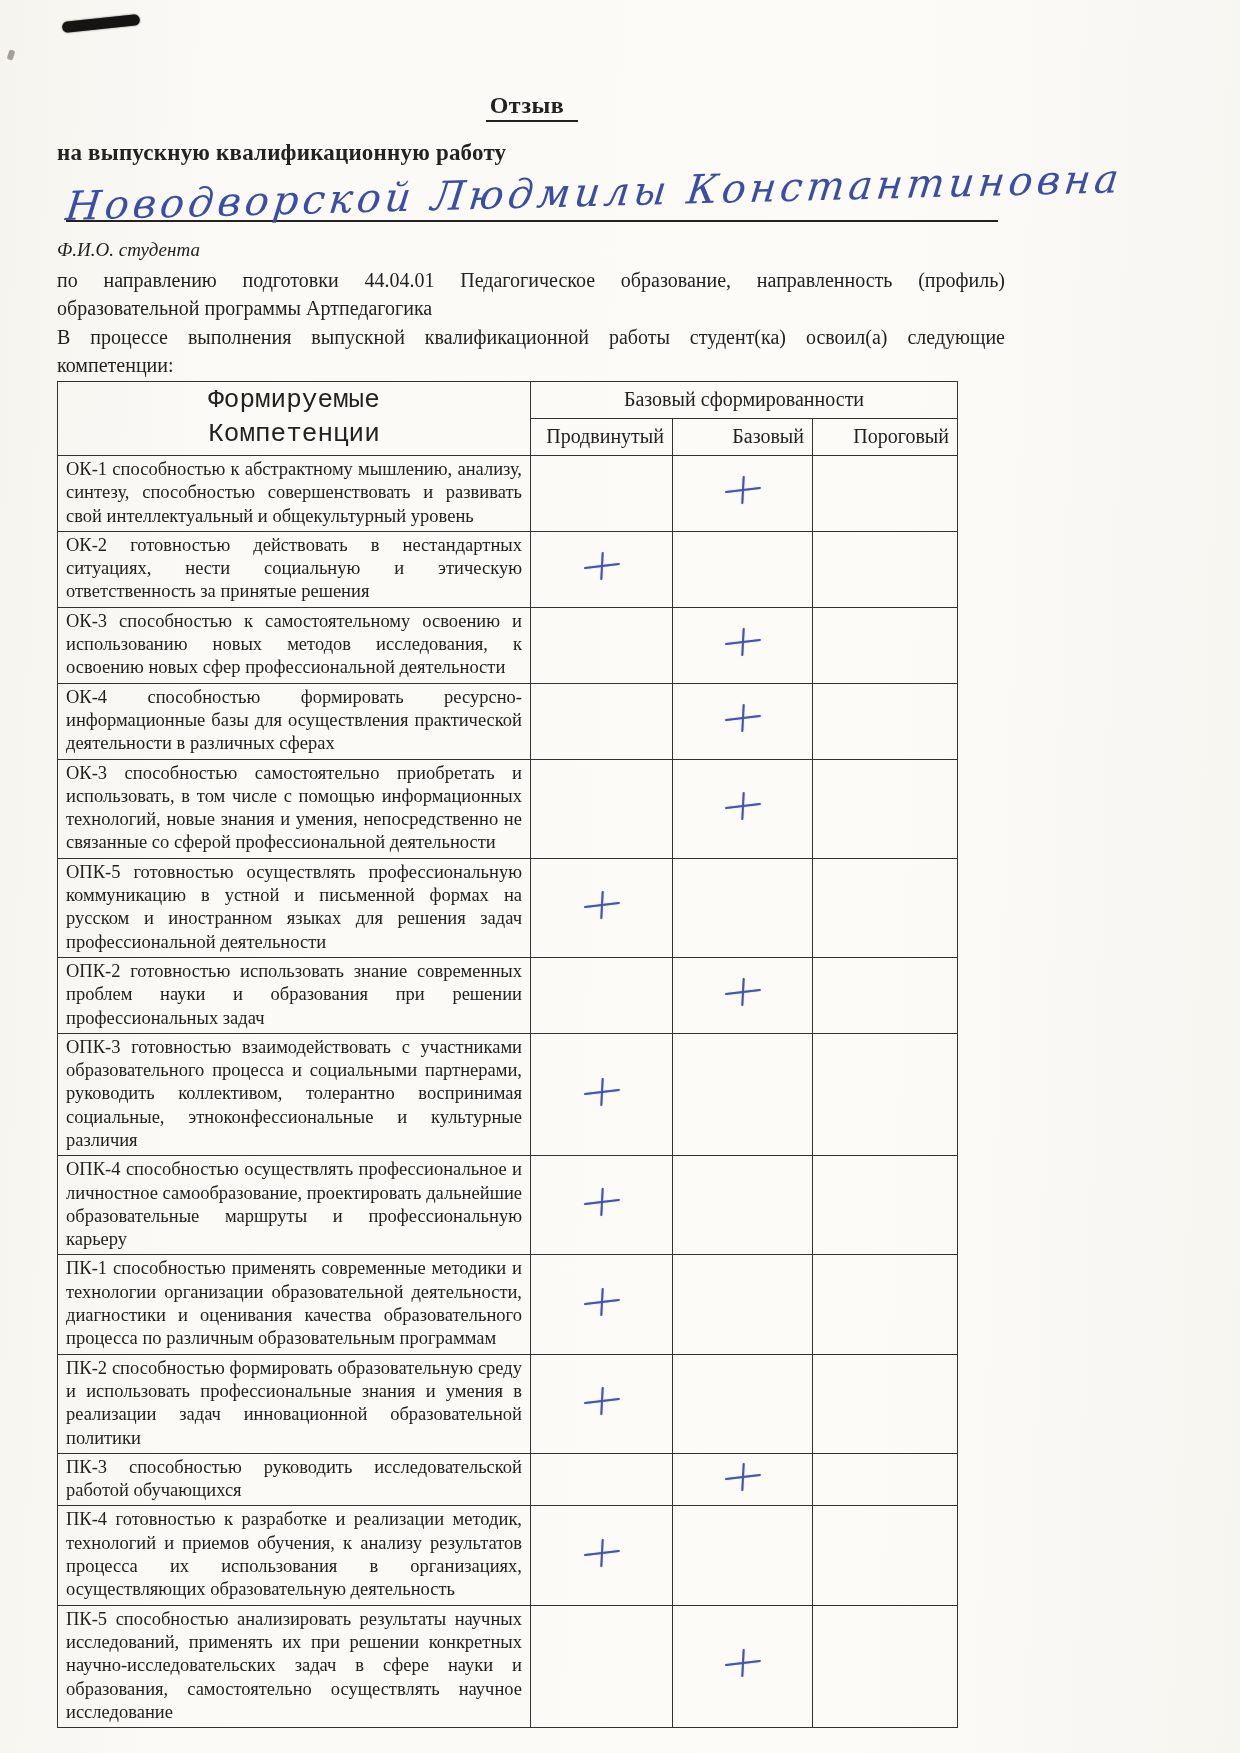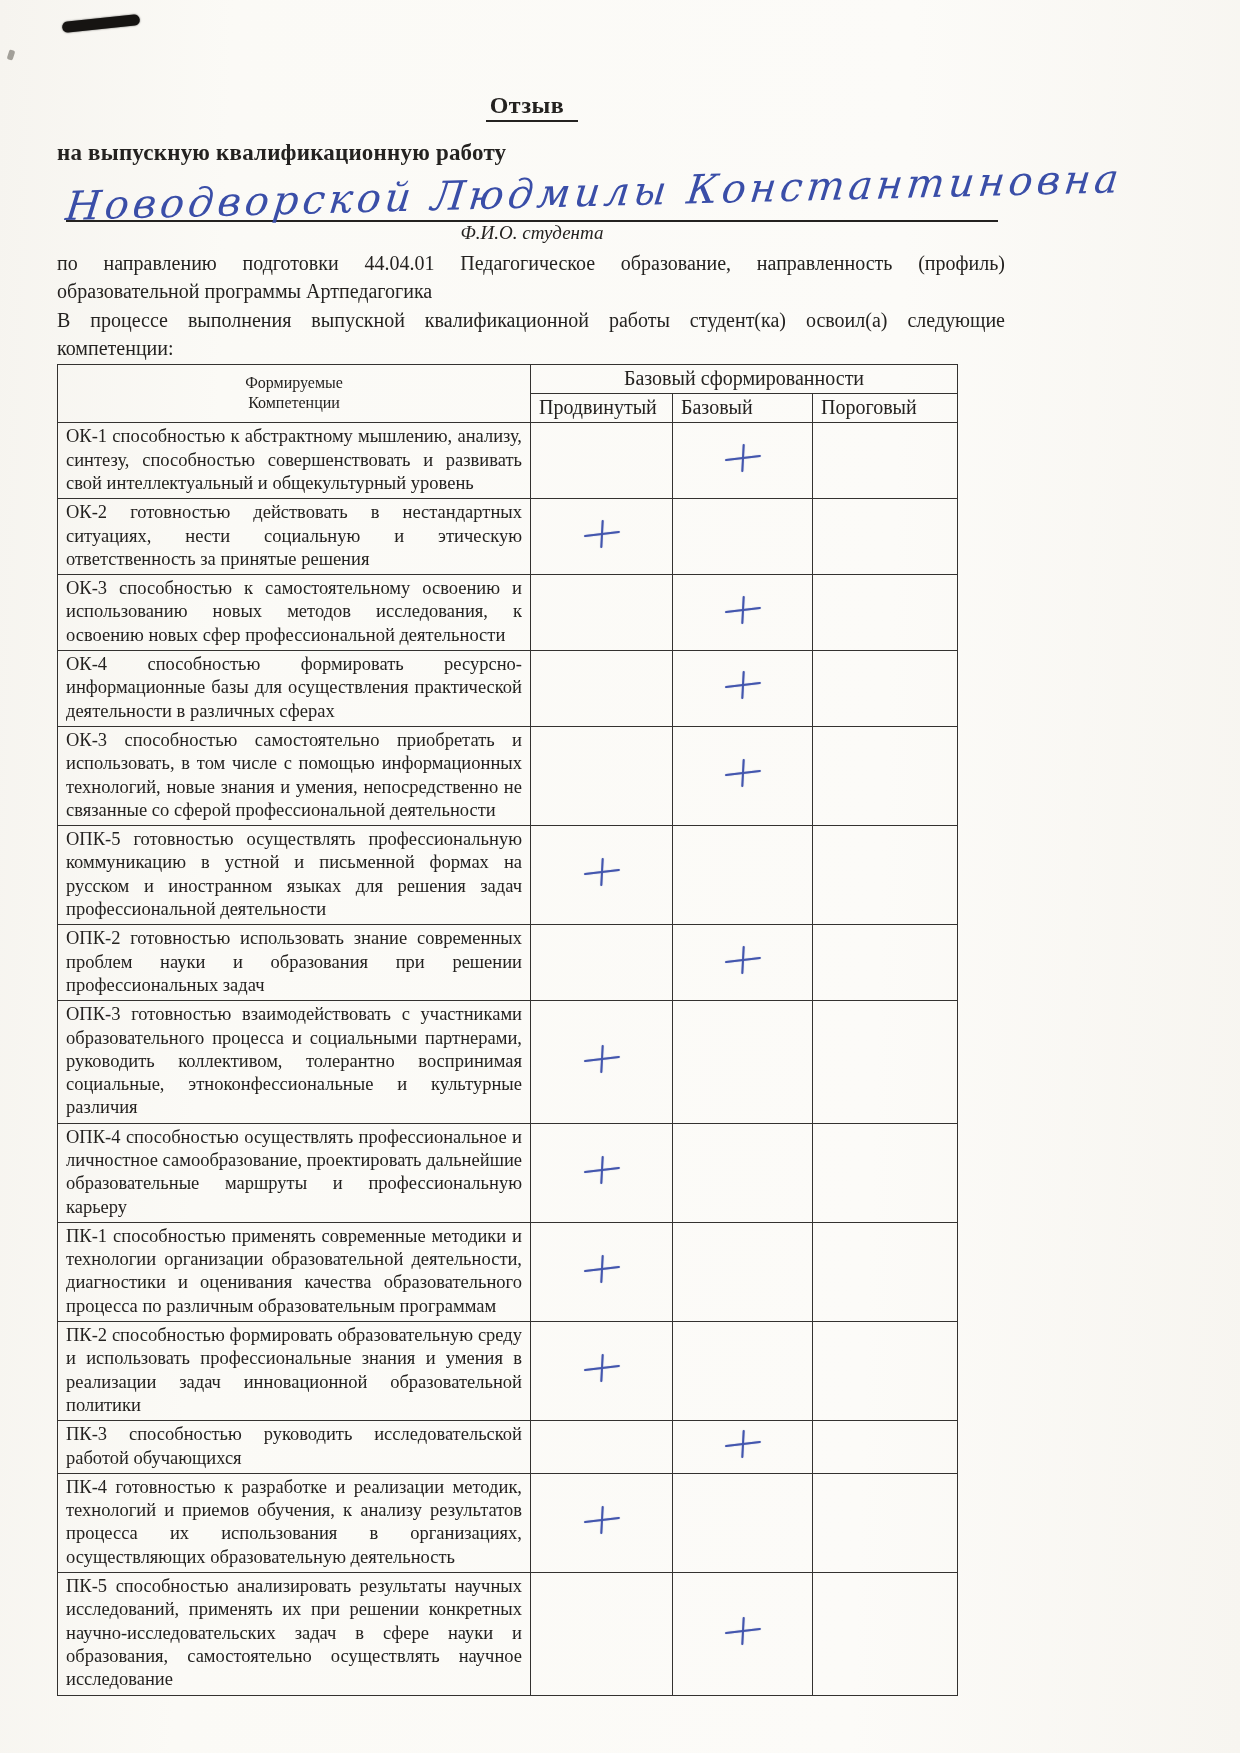--- a/index.html
+++ b/index.html
@@ -46,42 +46,42 @@
     display:inline-block;
     font-family:"DejaVu Serif","Liberation Serif",serif;
     font-style:italic;
     font-size:40px;line-height:48px;
     color:#3a4ea8;
     transform:rotate(-1.5deg) skewX(-8deg);
     letter-spacing:4px;
     white-space:nowrap;
   }
   .name-caption{
-    text-align:center;font-style:italic;font-size:19px;margin:0 0 6px 0;
+    font-style:italic;font-size:19px;margin:17px 0 6px 0;
   }
   .para{
     font-size:20px;line-height:1.38;text-align:justify;margin:0 0 2px 0;
     width:948px;
   }
   .para.last{}
   table.comp-table{
     border-collapse:collapse;width:900px;table-layout:fixed;
     font-size:18.5px;
   }
   table.comp-table th,table.comp-table td{
     border:1px solid #343230;
     padding:2px 8px 3px 8px;
     vertical-align:middle;
   }
   th.col-comp{
     white-space:pre-line;text-align:center;font-weight:normal;
-    font-size:16px;line-height:1.3;
+    font-size:26px;line-height:1.3;font-family:Liberation Mono, monospace;
   }
   th.group-head{text-align:center;font-weight:normal;font-size:20px;}
-  th.level-head{text-align:left;font-weight:normal;font-size:20px;}
+  th.level-head{text-align:right;font-weight:normal;font-size:20px;}
   td.comp{
     text-align:justify;line-height:1.26;padding:3px 8px 4px 8px;
   }
   td.lvl{text-align:center;}
   .mark{
     position:relative;display:inline-block;width:38px;height:30px;
     transform:rotate(-4deg);
   }
   .mark::before{
     content:"";position:absolute;left:1px;right:1px;top:14px;height:2px;

